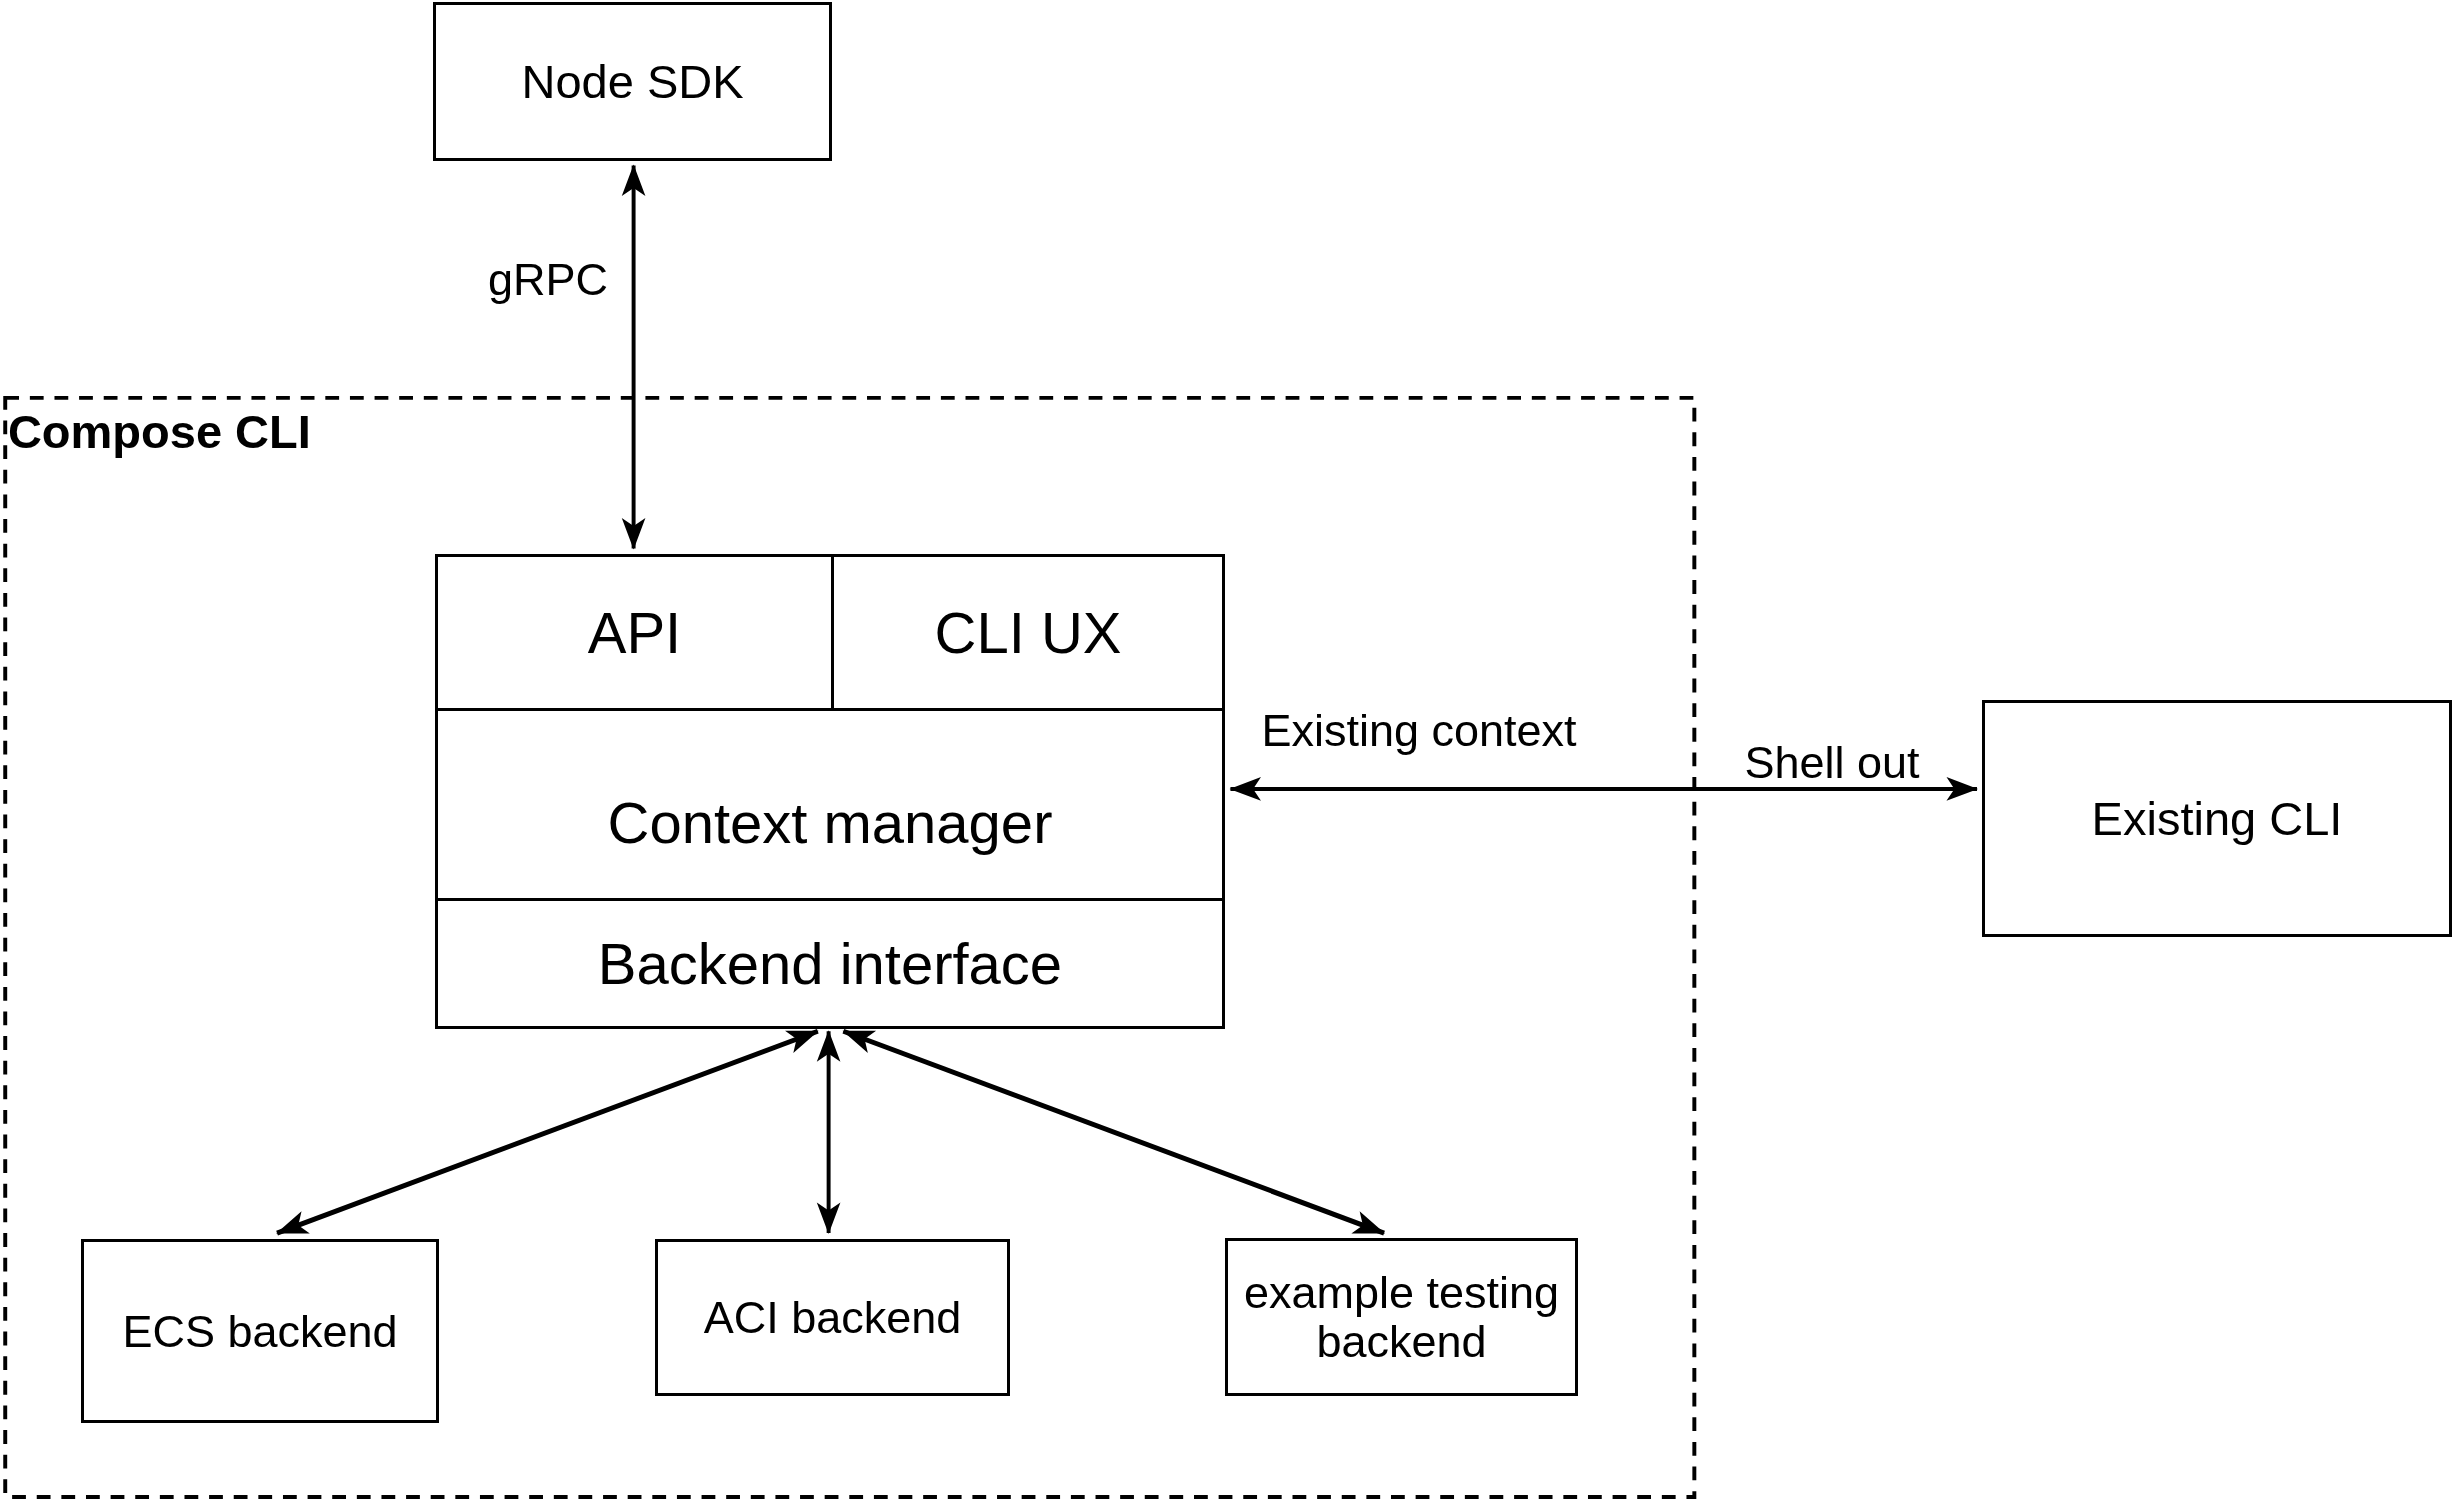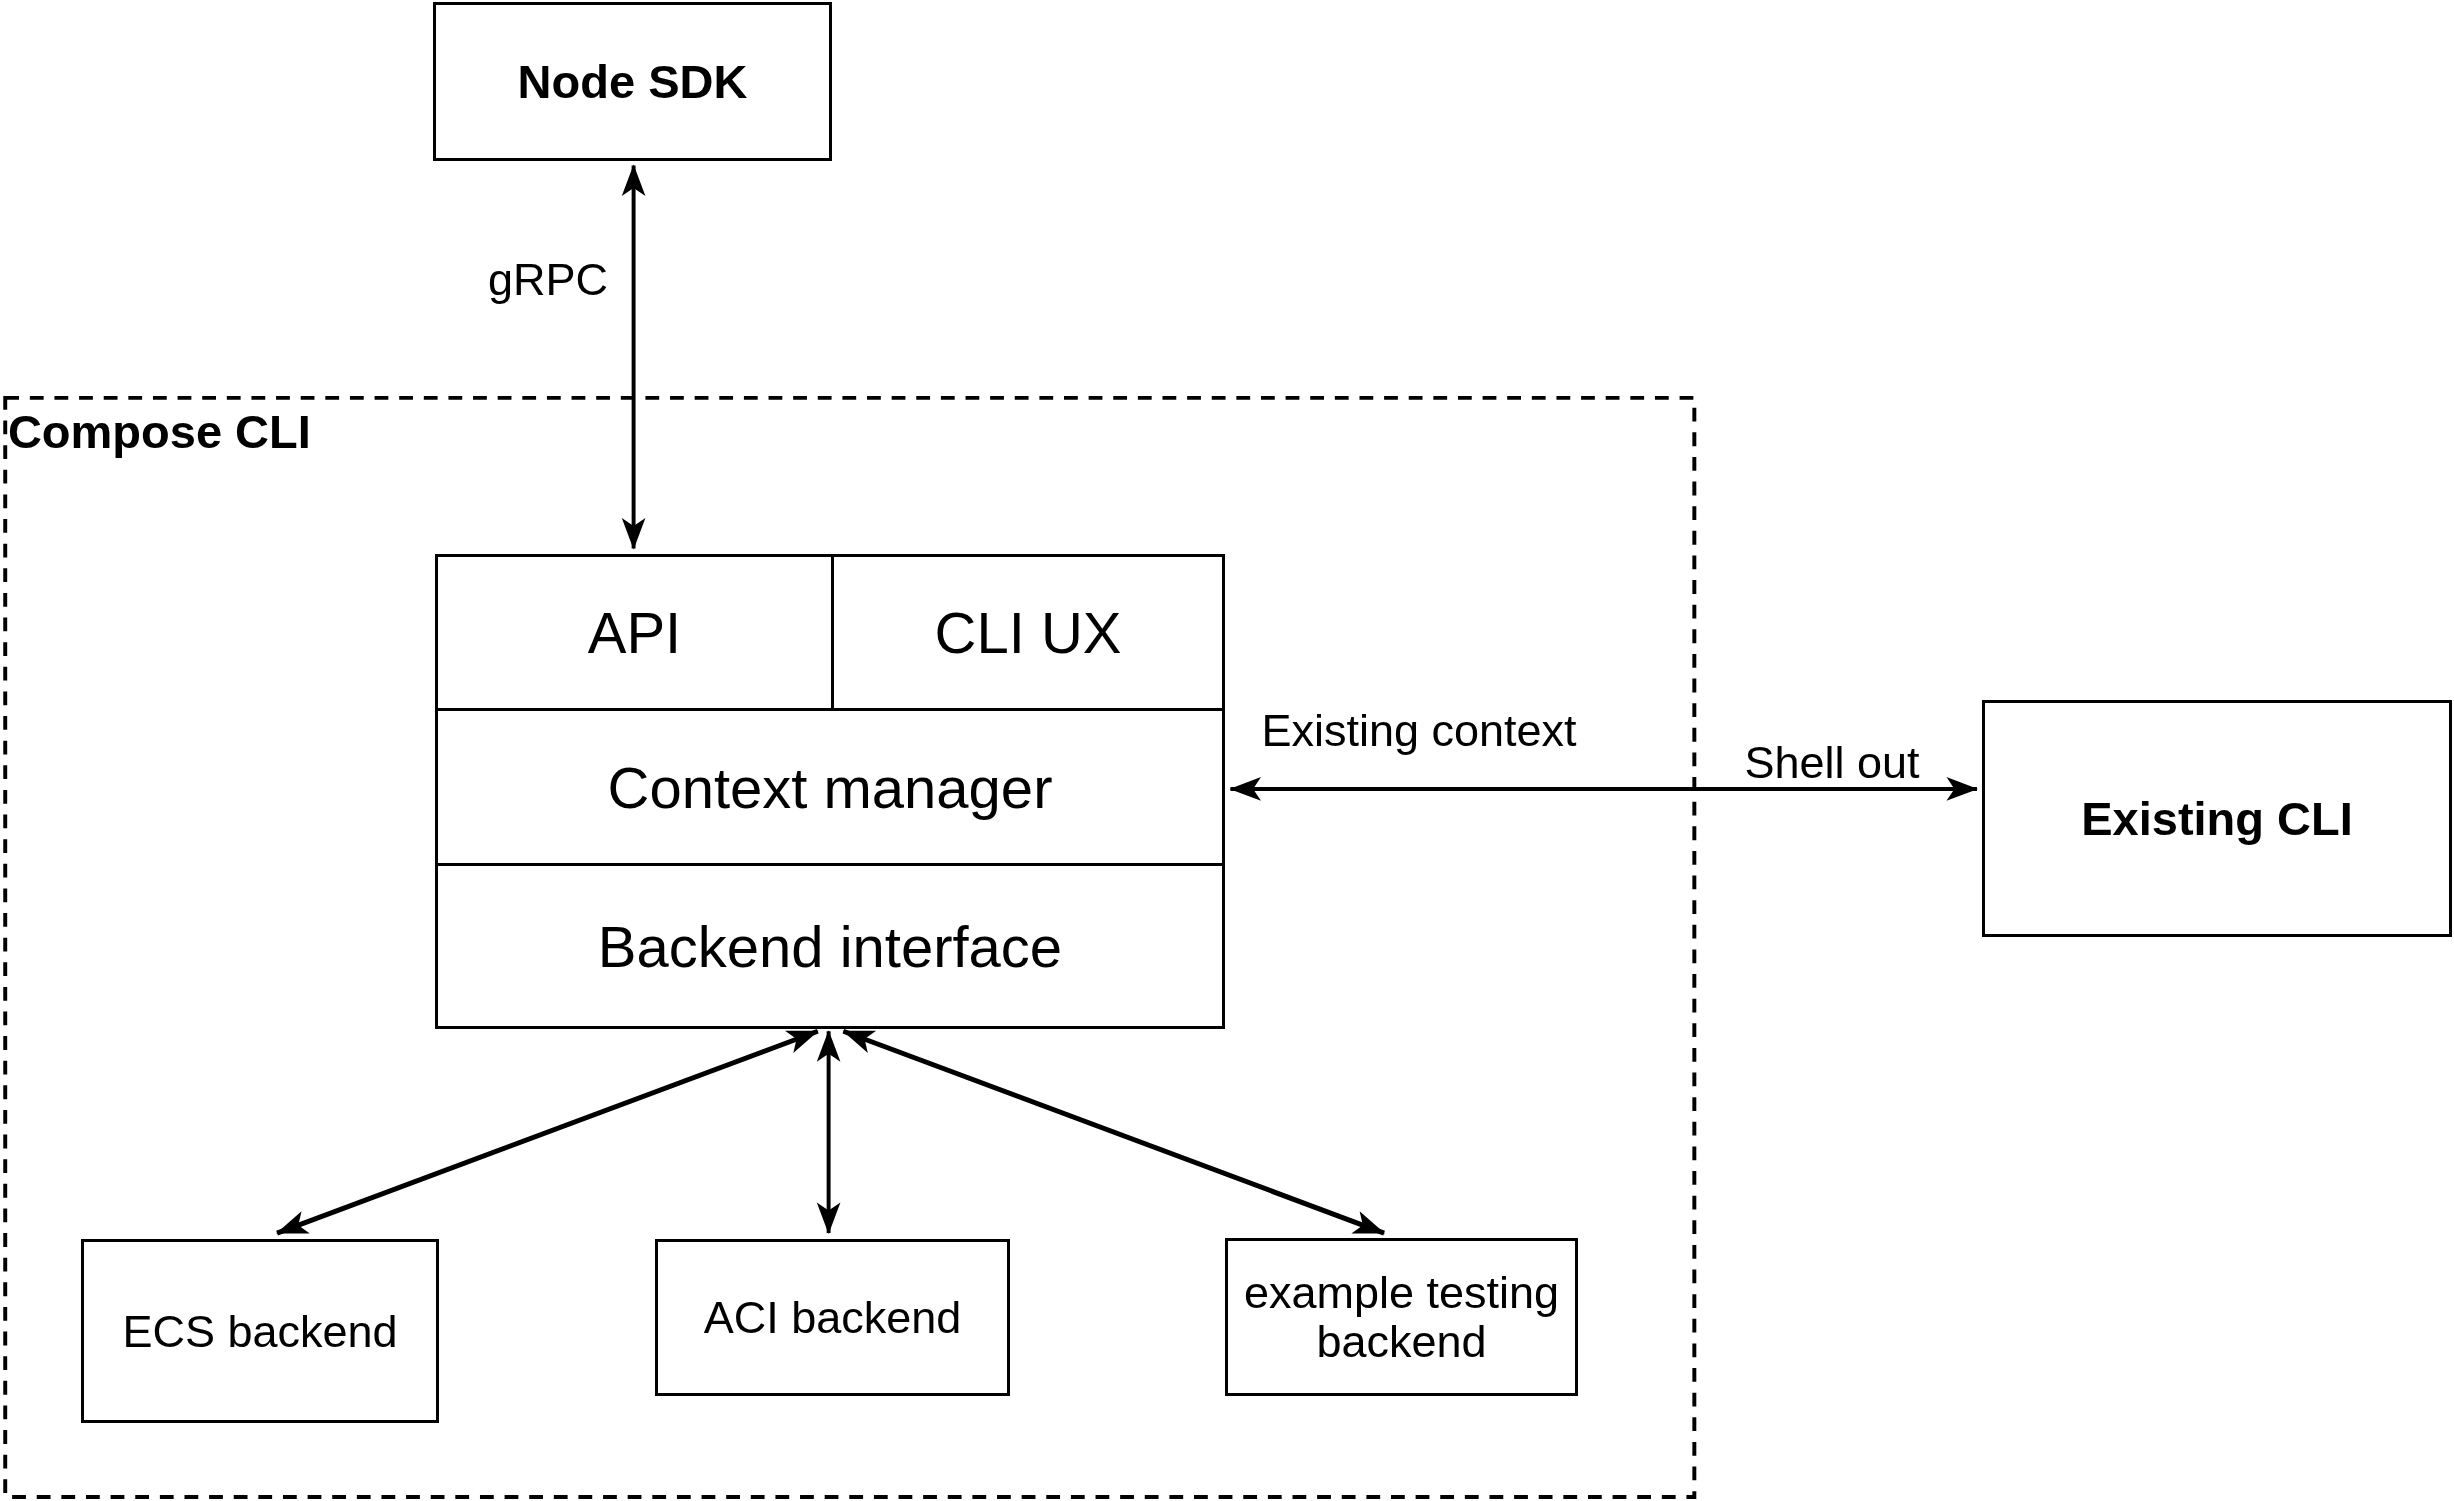--- a/index.html
+++ b/index.html
@@ -28,21 +28,21 @@
     box-sizing: border-box;
     border: 3.9px solid #000000;
     background: #ffffff;
     display: flex;
     align-items: center;
     justify-content: center;
     text-align: center;
     font-size: 45px;
     line-height: 49px;
   }
-  .box.bold { font-weight: bold; font-size: 47px; }
+  .box.bold { font-weight: normal; font-size: 47px; }
 
   #node-sdk-box   { left: 433px;  top: 2px;    width: 399px; height: 159px; }
   #existing-cli-box { left: 1982px; top: 672px; width: 470px; height: 237px; margin-top: 28px; }
   #ecs-backend-box { left: 81px;  top: 1239px; width: 358px; height: 184px; }
   #aci-backend-box { left: 655px; top: 1239px; width: 355px; height: 157px; }
   #example-backend-box { left: 1225px; top: 1238px; width: 353px; height: 158px; padding: 0 11.8px; }
 
   
   #main-box {
     position: absolute;
@@ -55,21 +55,21 @@
     flex-direction: column;
   }
   #main-box .row {
     display: flex;
     box-sizing: border-box;
     font-size: 58px;
     align-items: center;
     justify-content: center;
   }
   #row-top { height: 154px; border-bottom: 3.9px solid #000000; }
-  #row-context { height: 155px; border-bottom: 3.9px solid #000000; }
+  #row-context { height: 155px; border-bottom: 3.9px solid #000000; margin-top: 35px; }
   #row-backend { flex: 1; }
   #cell-api {
     box-sizing: border-box;
     width: 396px; height: 100%;
     border-right: 3.9px solid #000000;
     display: flex; align-items: center; justify-content: center;
   }
   #cell-cli-ux {
     flex: 1; height: 100%;
     display: flex; align-items: center; justify-content: center;

